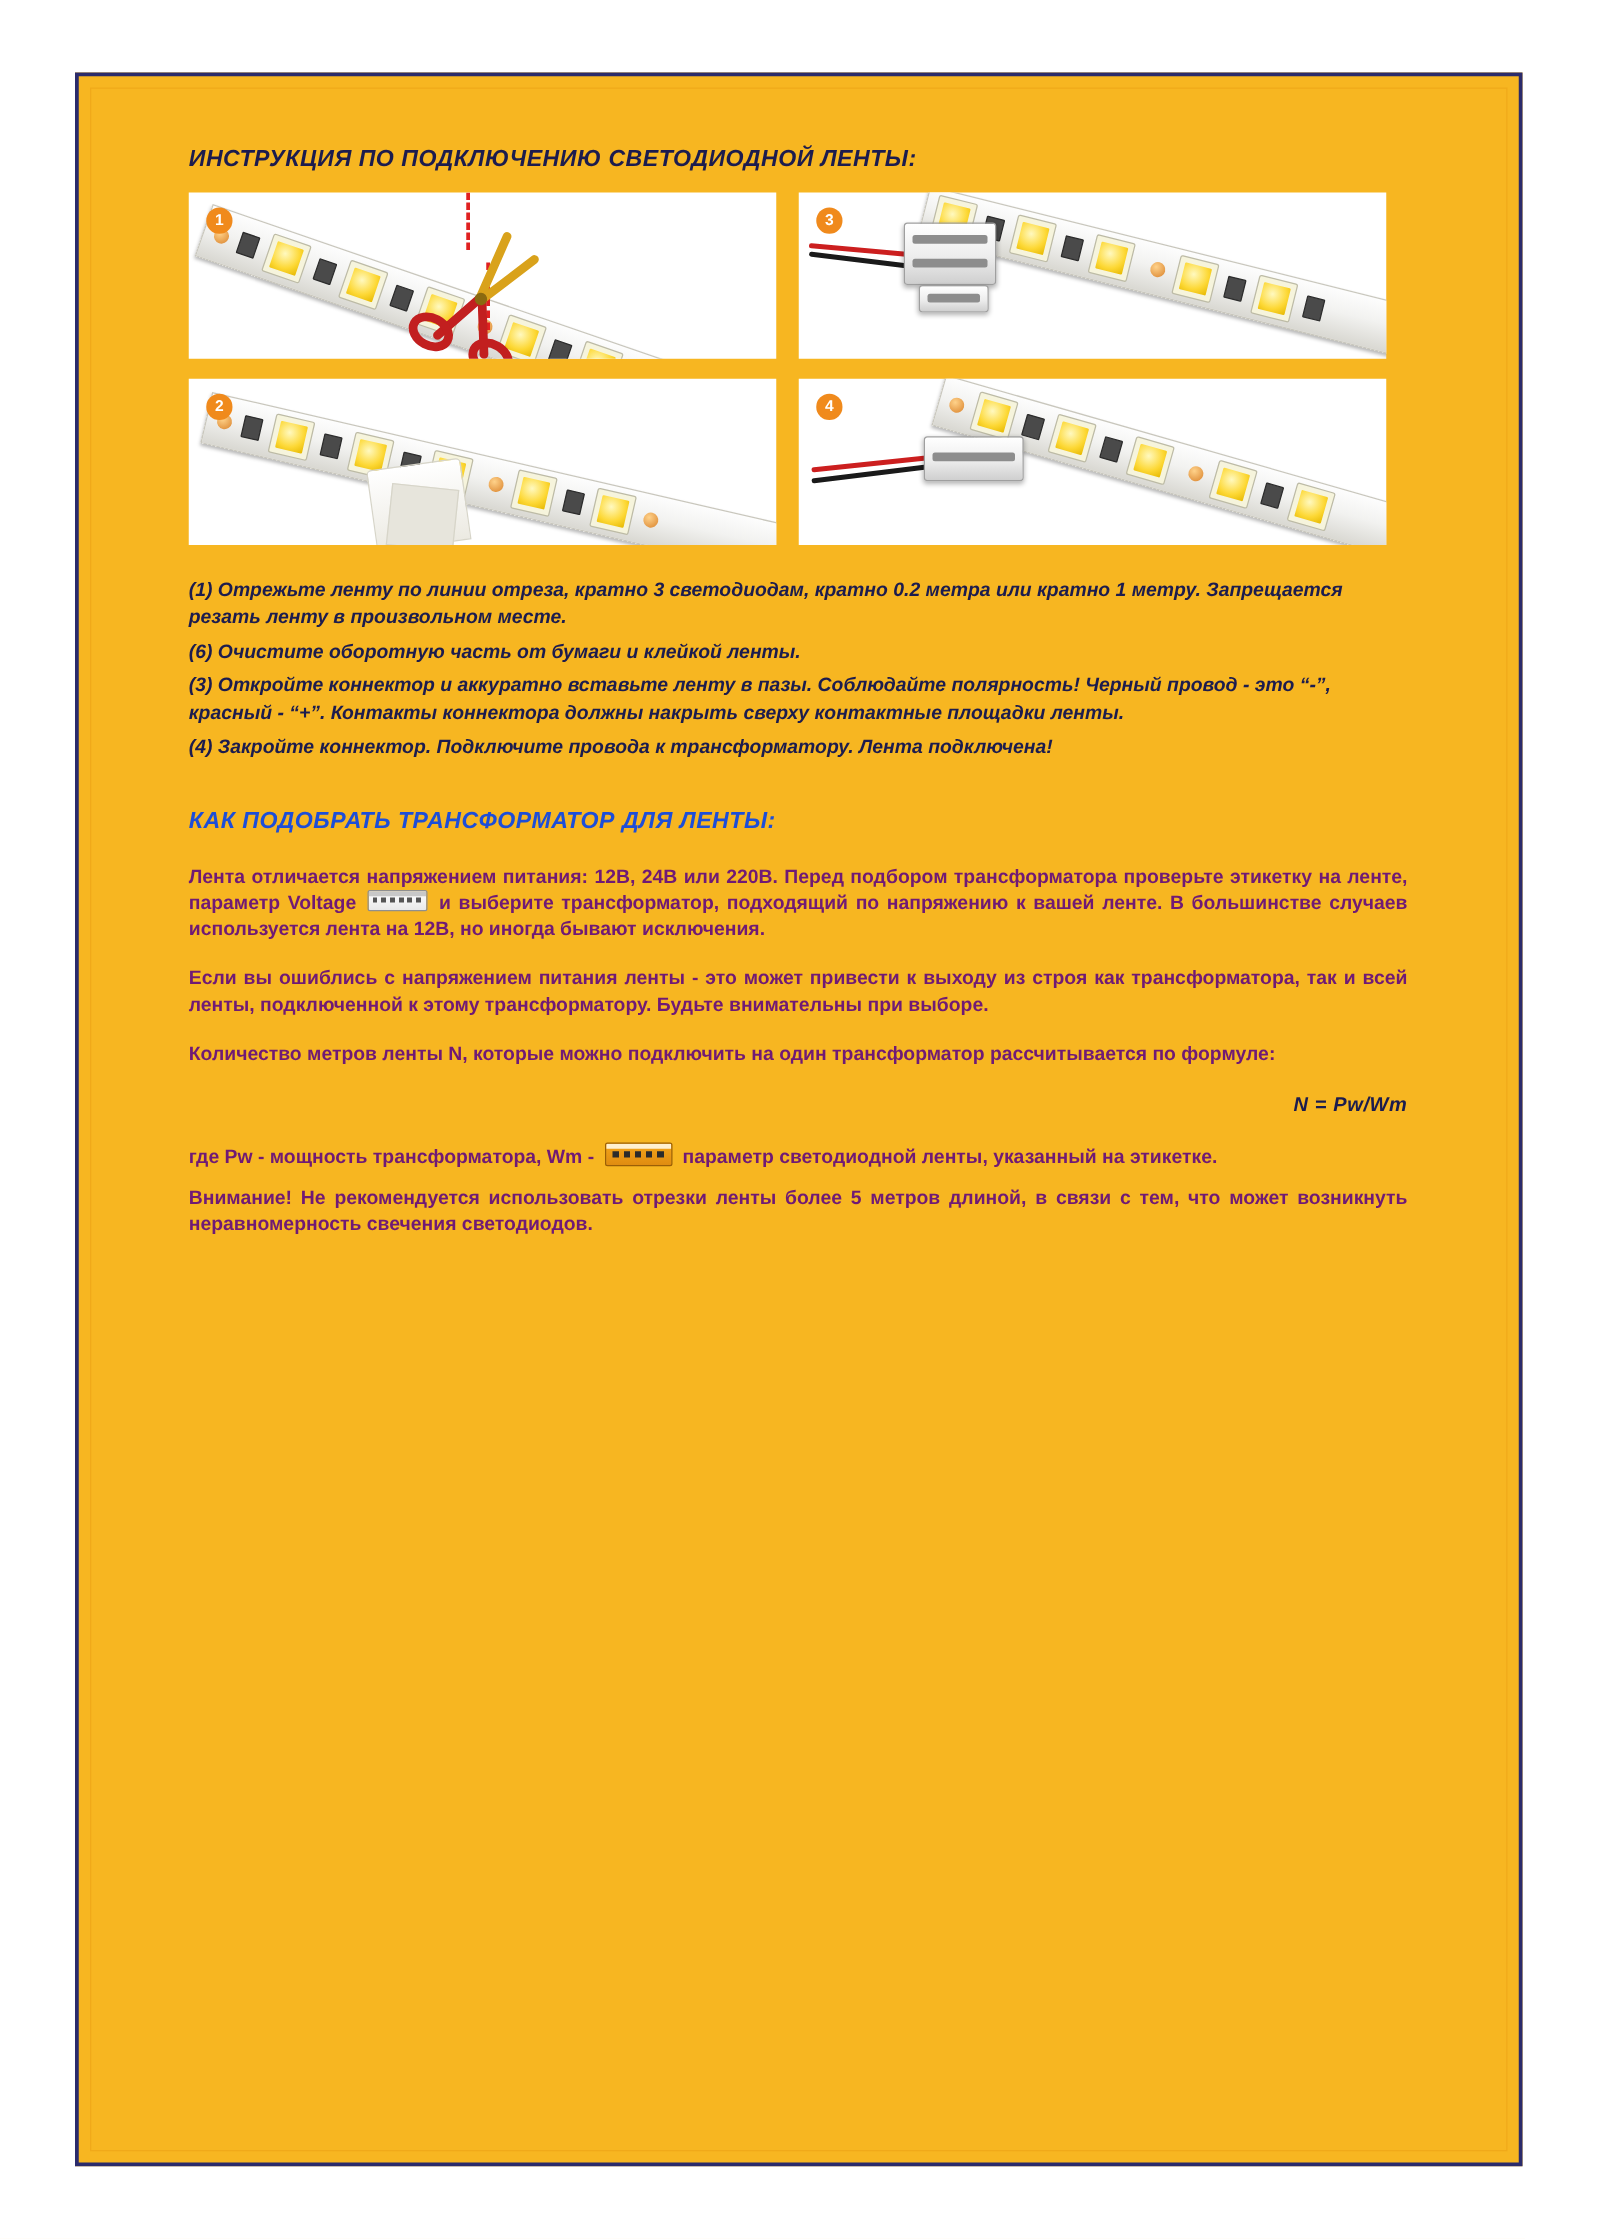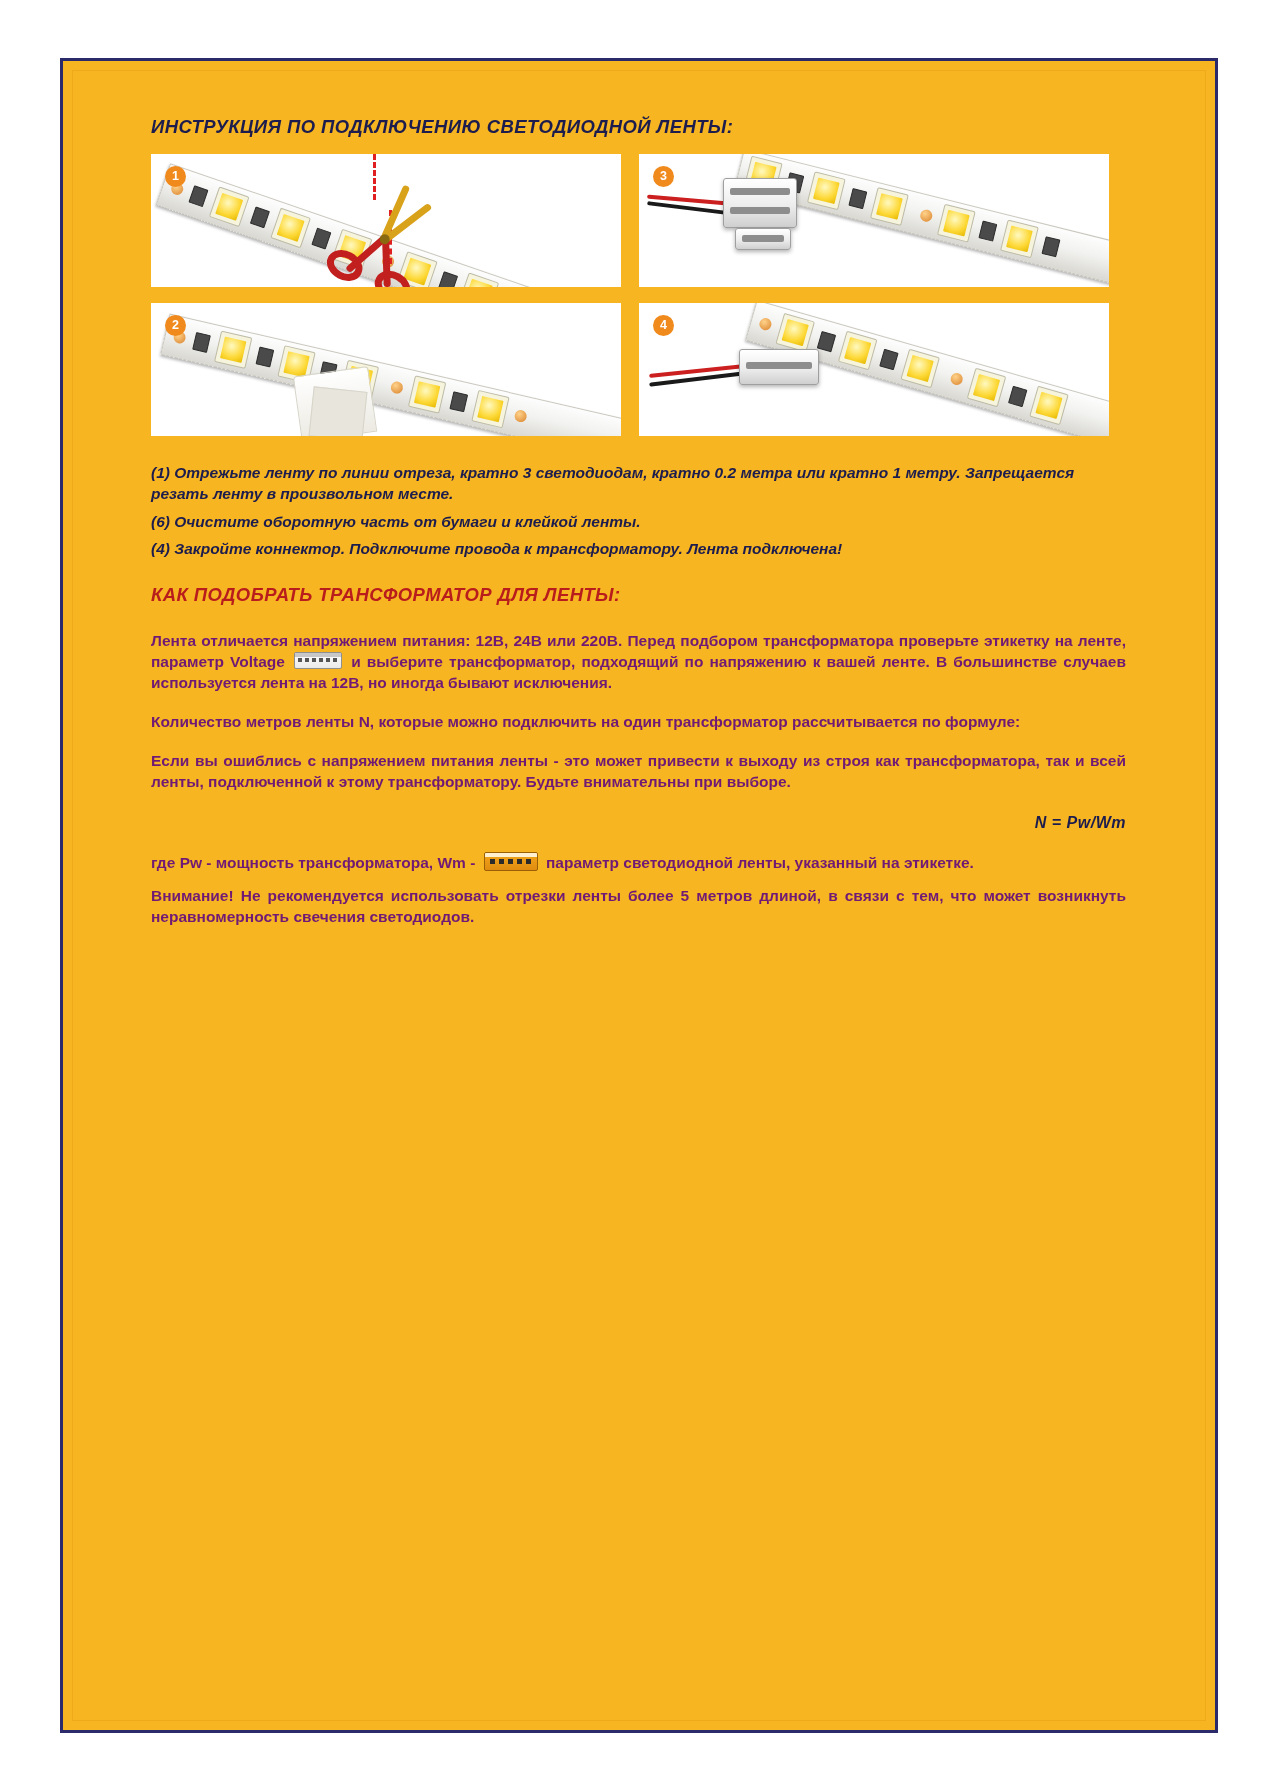--- a/index.html
+++ b/index.html
@@ -52,22 +52,22 @@
     font-style: italic;
     letter-spacing: 0.4px;
     color: #1c1c4e;
     margin: 0 0 16px 0;
   }
   h2.section-title {
     font-size: 18.5px;
     font-weight: bold;
     font-style: italic;
     letter-spacing: 0.4px;
-    color: #b91c1c;
-    margin: 24px 0 24px 0;
+    color: #1d4ed8;
+    margin: 37px 0 24px 0;
   }
   .fig-grid {
     display: grid;
     grid-template-columns: 470px 470px;
     grid-gap: 16px 18px;
     margin-bottom: 26px;
   }
   .fig {
     position: relative;
     width: 470px;
@@ -401,33 +401,34 @@
 
           <div class="connector" style="left:100px; top:46px; width:78px; height:34px;">
             <div class="slot" style="top:12px;"></div>
           </div>
         </div>
 
       </div>
 
       <p class="steps">(1) Отрежьте ленту по линии отреза, кратно 3 светодиодам, кратно 0.2 метра или кратно 1 метру. Запрещается резать ленту в произвольном месте.</p>
       <p class="steps">(6) Очистите оборотную часть от бумаги и клейкой ленты.</p>
+      <p class="steps">(3) Откройте коннектор и аккуратно вставьте ленту в пазы. Соблюдайте полярность! Черный провод - это “-”, красный - “+”. Контакты коннектора должны накрыть сверху контактные площадки ленты.</p>
       <p class="steps">(4) Закройте коннектор. Подключите провода к трансформатору. Лента подключена!</p>
 
       <h2 class="section-title">КАК ПОДОБРАТЬ ТРАНСФОРМАТОР ДЛЯ ЛЕНТЫ:</h2>
 
       <p class="body">
         <span>Лента отличается напряжением питания: 12В, 24В или 220В. Перед подбором трансформатора проверьте этикетку на ленте, параметр Voltage</span>
         <span class="label-chip"><b></b><i></i></span>
         <span>и выберите трансформатор, подходящий по напряжению к вашей ленте. В большинстве случаев используется лента на 12В, но иногда бывают исключения.</span>
       </p>
 
+      <p class="body">Если вы ошиблись с напряжением питания ленты - это может привести к выходу из строя как трансформатора, так и всей ленты, подключенной к этому трансформатору. Будьте внимательны при выборе.</p>
+
       <p class="body">Количество метров ленты N, которые можно подключить на один трансформатор рассчитывается по формуле:</p>
-
-      <p class="body">Если вы ошиблись с напряжением питания ленты - это может привести к выходу из строя как трансформатора, так и всей ленты, подключенной к этому трансформатору. Будьте внимательны при выборе.</p>
 
       <div class="formula">N = Pw/Wm</div>
 
       <p class="body tight">
         <span>где Pw - мощность трансформатора, Wm -</span>
         <span class="wm-chip"><b></b><i></i></span>
         <span>параметр светодиодной ленты, указанный на этикетке.</span>
       </p>
 
 

